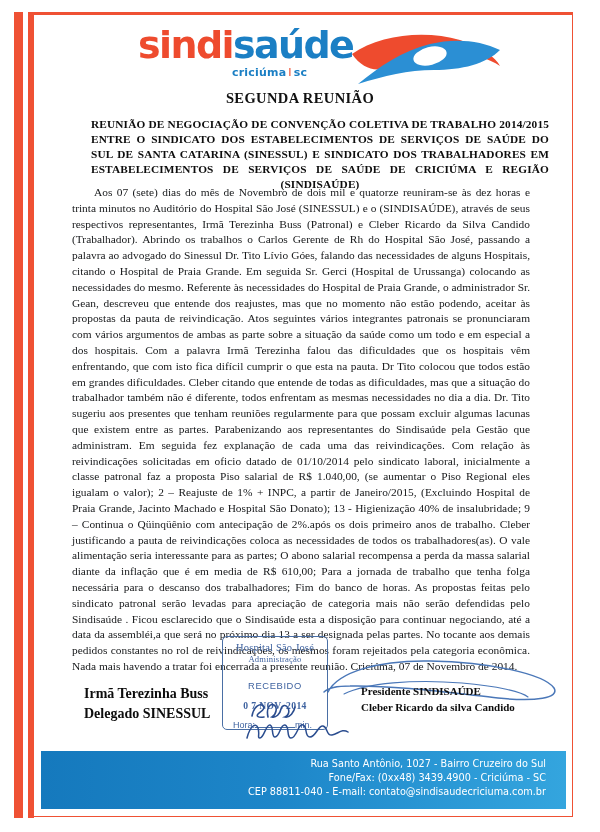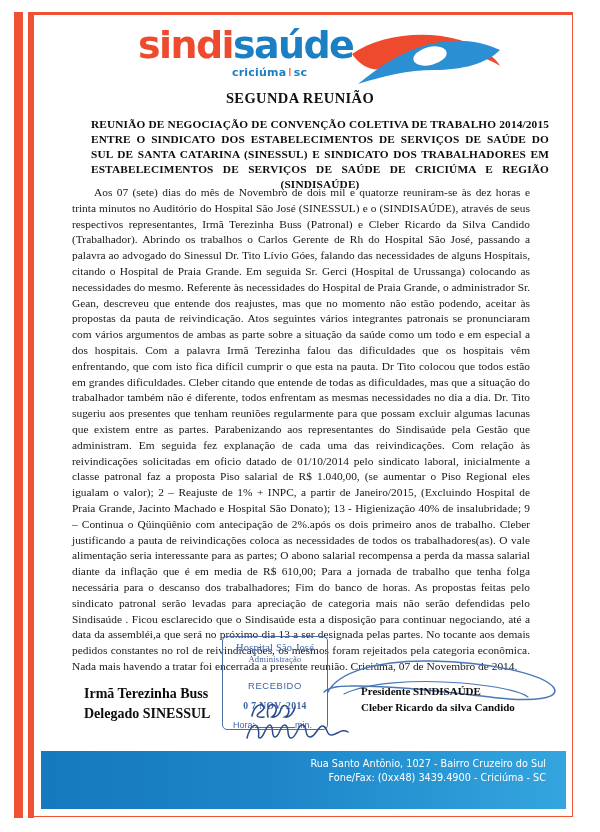--- a/index.html
+++ b/index.html
@@ -320,15 +320,16 @@
   <svg class="handwrite-hora" viewBox="0 0 56 22">
     <path d="M4 16 C6 6, 12 3, 15 6 C18 9, 12 12, 10 14 C8 16, 10 18, 16 17 M20 17 C18 8, 22 3, 26 5 C30 7, 28 15, 24 17 C28 18, 32 14, 33 9 C34 5, 38 4, 40 8 C42 12, 40 16, 37 17 C42 18, 46 12, 47 7" fill="none" stroke="#2b4d8f" stroke-width="1.6" stroke-linecap="round"></path>
   </svg>
   <svg class="handwrite-ass" viewBox="0 0 110 30">
     <path d="M3 22 C6 10, 12 6, 14 12 C16 18, 13 22, 16 22 C20 22, 22 8, 26 9 C30 10, 27 21, 31 21 C36 21, 36 8, 41 9 C46 10, 42 22, 47 22 C53 22, 54 7, 59 9 C64 11, 60 21, 66 21 C72 21, 74 9, 79 10 C84 11, 82 20, 88 19 C94 18, 98 12, 104 16" fill="none" stroke="#2b4d8f" stroke-width="1.5" stroke-linecap="round"></path>
   </svg>
 
   <div class="footer">
     <div>Rua Santo Antônio, 1027 - Bairro Cruzeiro do Sul</div>
     <div>Fone/Fax: (0xx48) 3439.4900 - Criciúma - SC</div>
+    <div>CEP 88811-040 - E-mail: contato@sindisaudecriciuma.com.br</div>
   </div>
 
 </div>
 
 </body></html>

